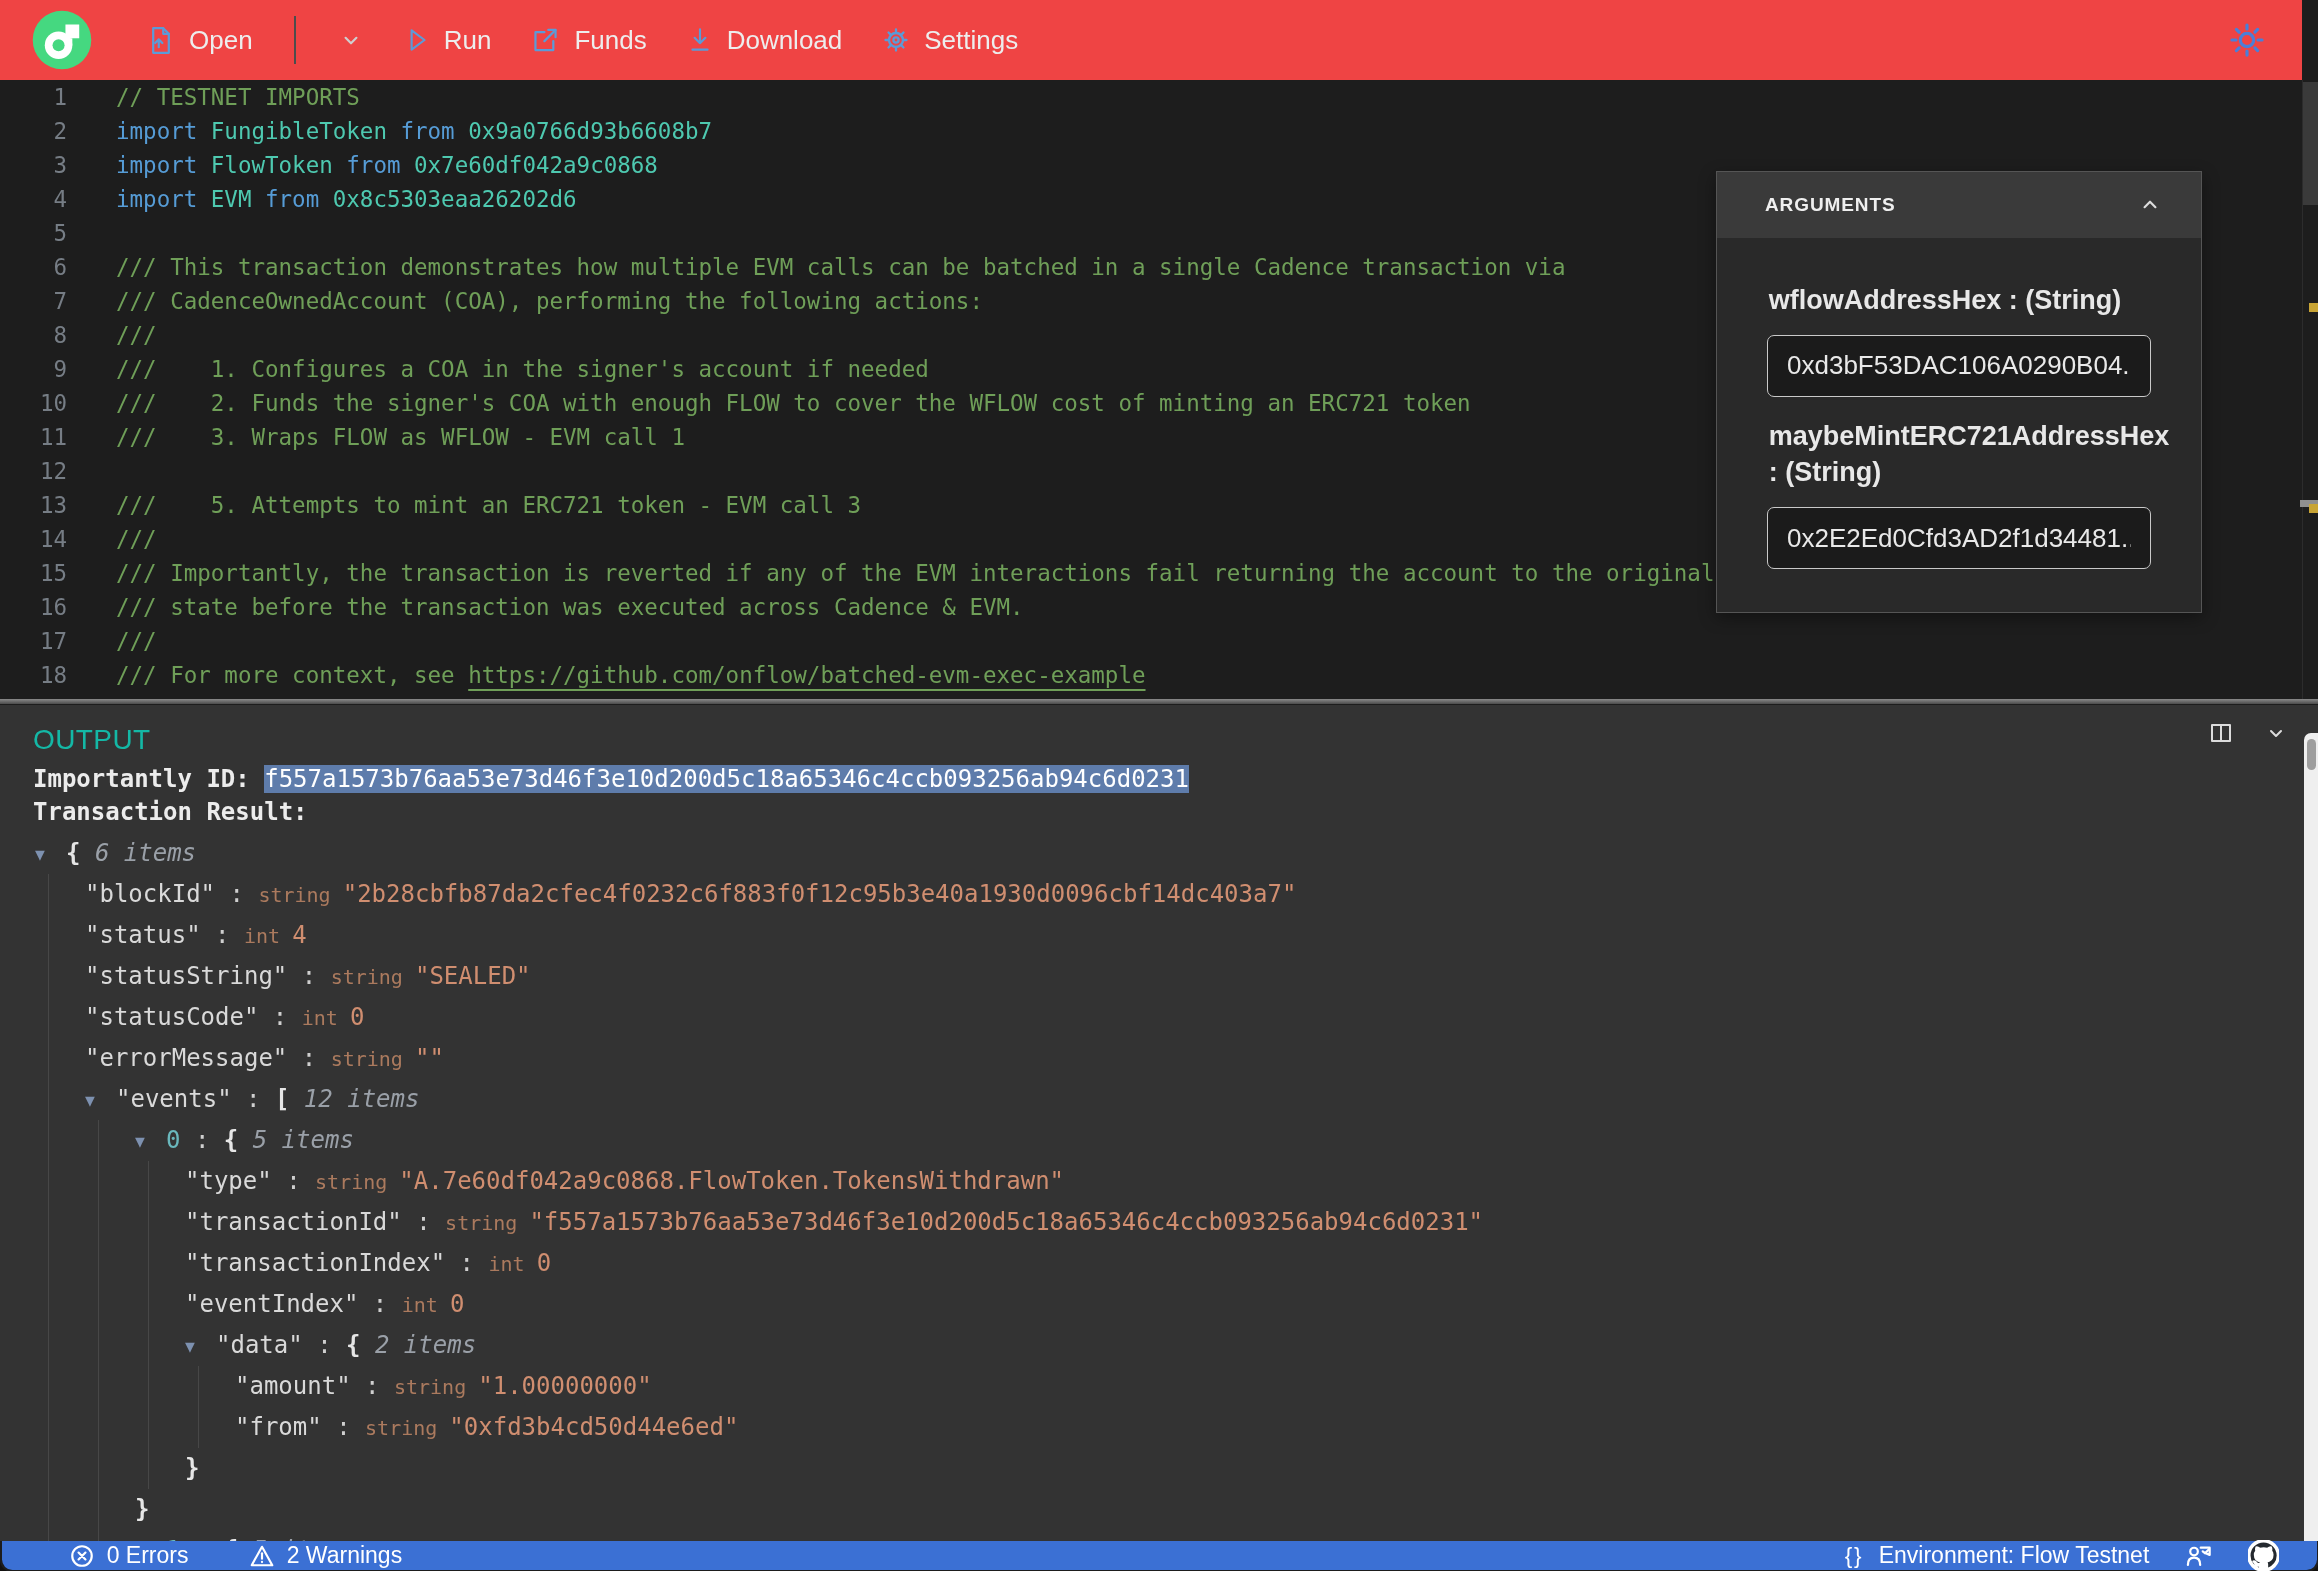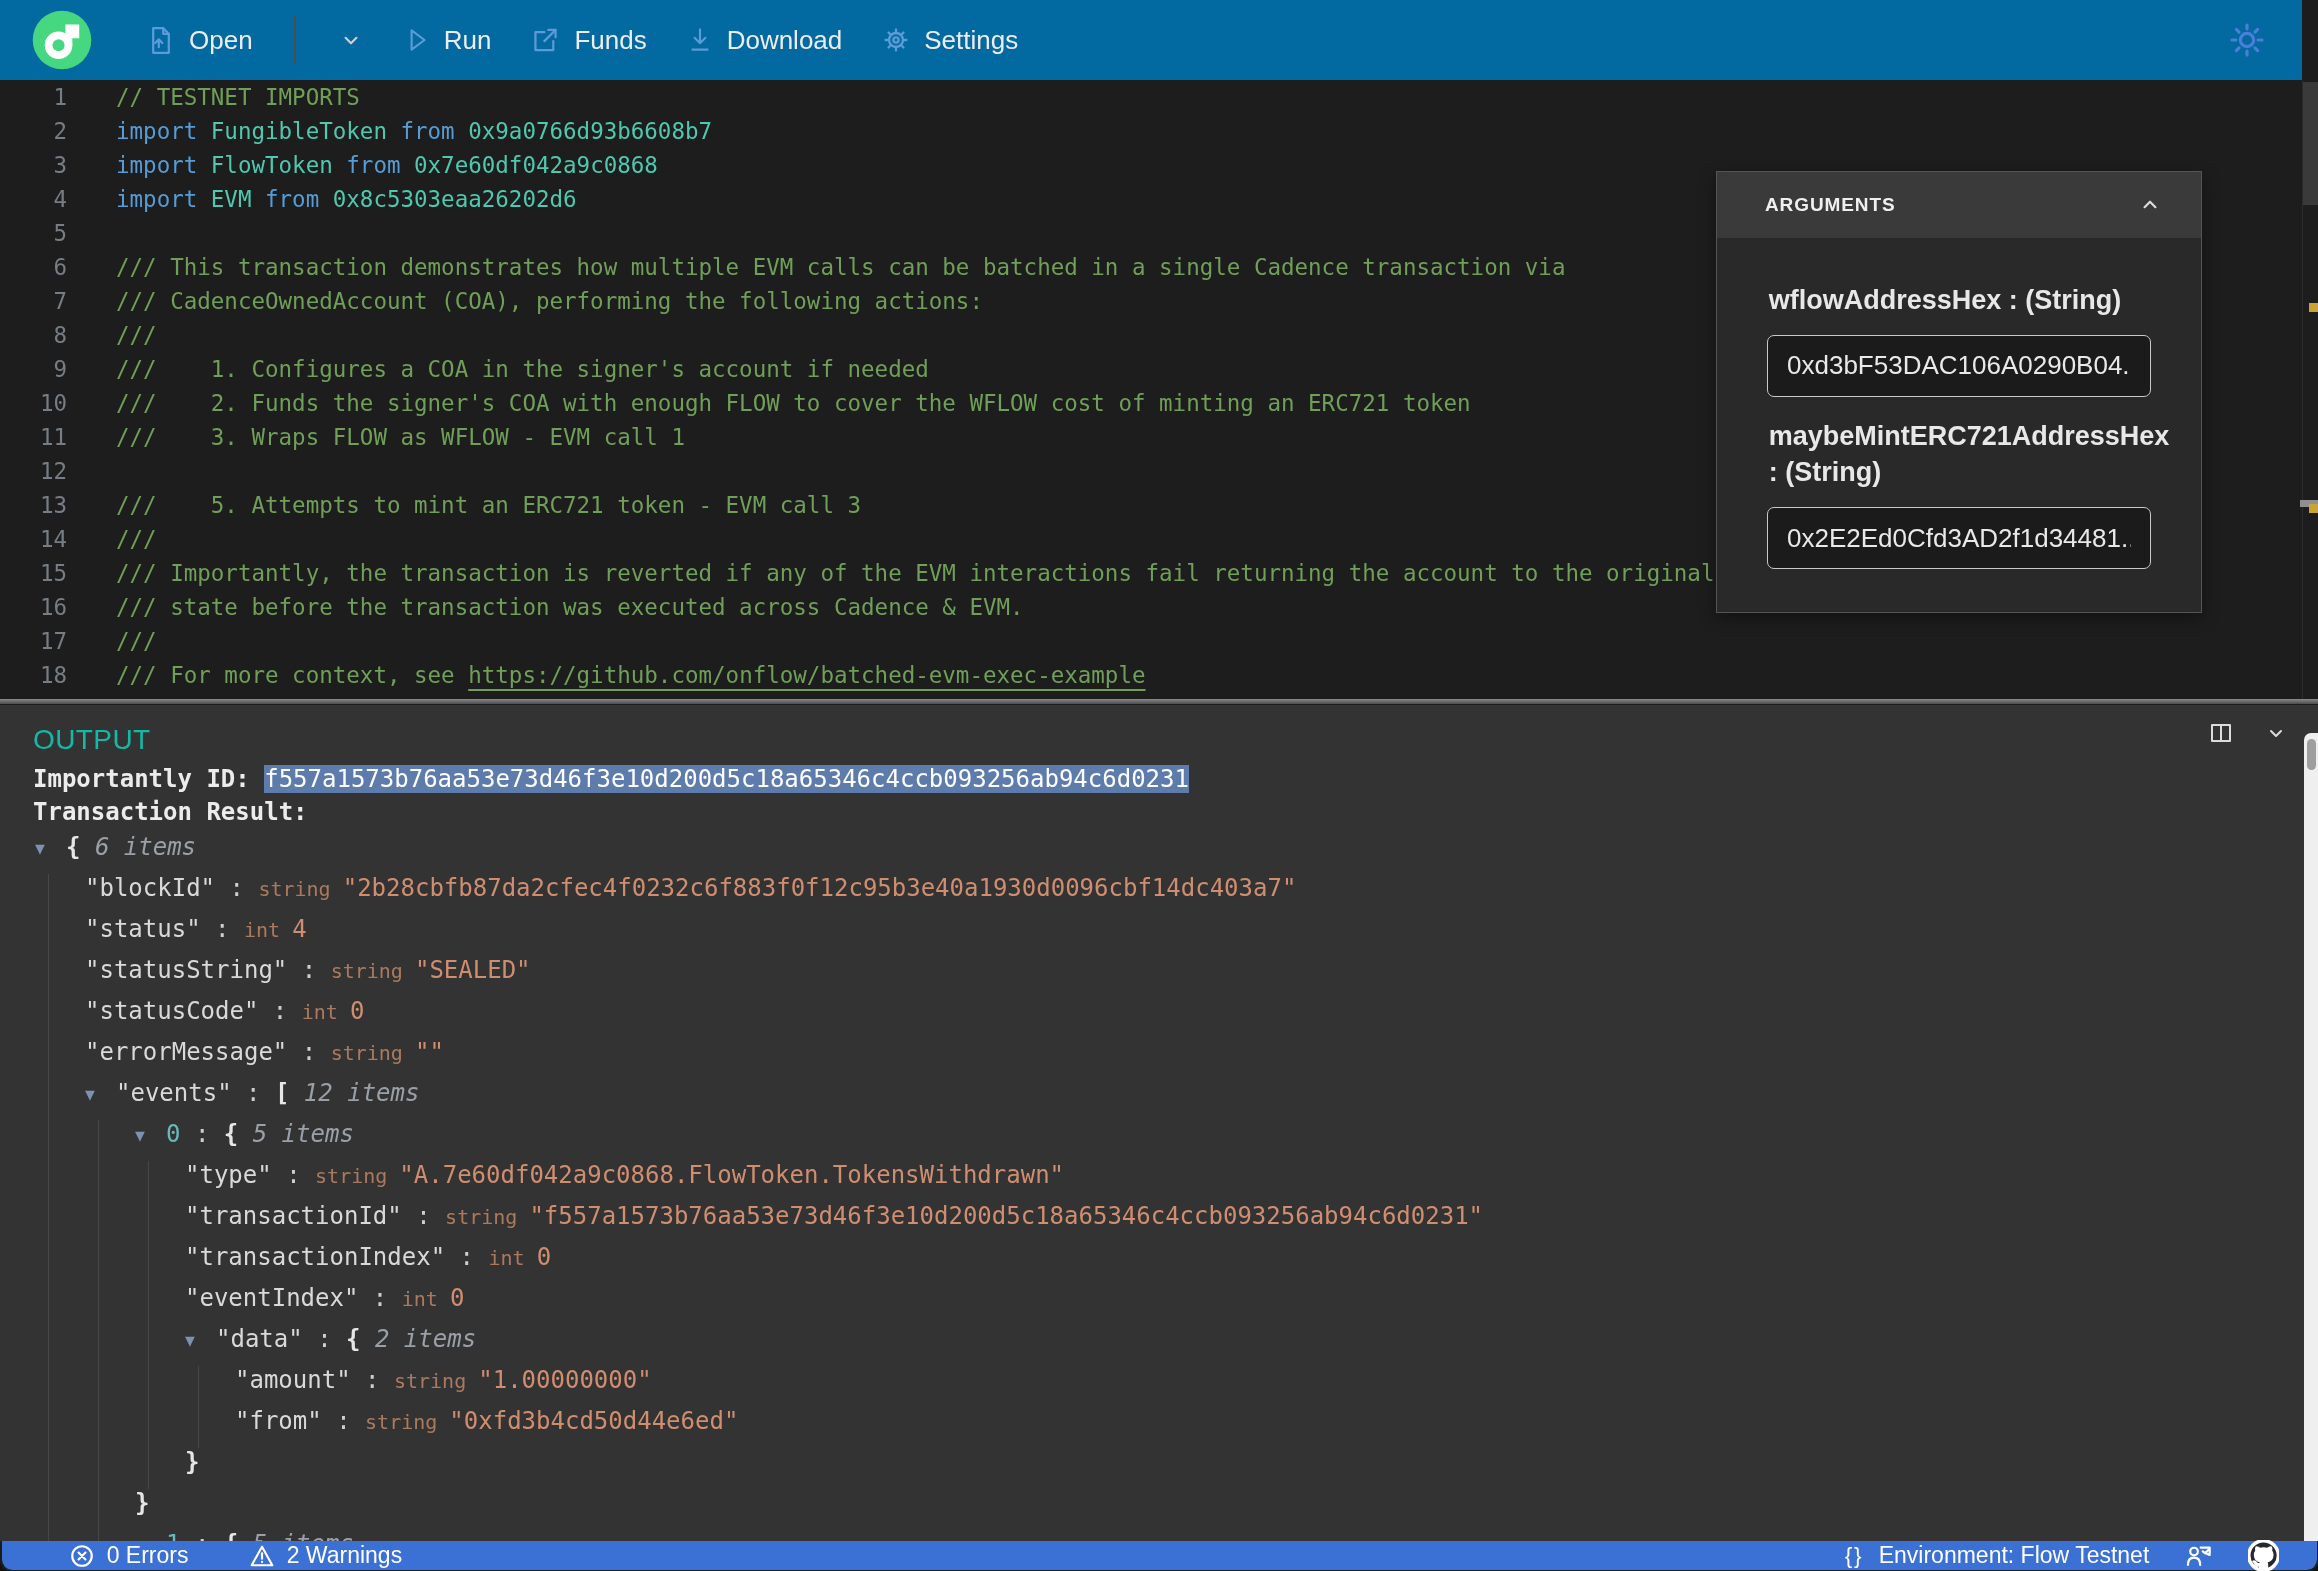--- a/index.html
+++ b/index.html
@@ -1,20 +1,20 @@
 <!DOCTYPE html>
 <html style="font-size:14px"><head>
 <meta charset="utf-8">
 <style>
   html,body{margin:0;padding:0;background:#121110;}
   .window{position:relative;width:2319px;height:1572px;background:#1d1d1d;overflow:hidden;
           font-family:"Liberation Sans",sans-serif;border-radius:0 0 12px 12px;}
 
   
-  .toolbar{position:absolute;top:0;left:0;right:17px;height:80px;background:#0369a1;display:flex;align-items:center;}
+  .toolbar{position:absolute;top:0;left:0;right:17px;height:80px;background:#ef4444;display:flex;align-items:center;}
   .logo{width:62px;height:62px;margin-left:31px;flex:0 0 auto;}
   .tb-items{display:flex;align-items:center;margin-left:54px;gap:40px;}
   .tb-btn{display:flex;align-items:center;gap:14px;color:#ededed;font-size:26px;cursor:pointer;}
   .tb-btn svg{stroke:#5b9bd8;}
   .tb-divider{width:1.7px;height:48px;background:#4d4d4d;margin:0 1.7px;}
   .chev{stroke:#cfcfcf;}
   .theme-toggle{position:absolute;right:36px;top:21px;}
   svg.ic{fill:none;stroke-width:2;stroke-linecap:round;stroke-linejoin:round;}
 
   
@@ -53,21 +53,21 @@
   .out-icons{position:absolute;top:15.6px;right:31px;display:flex;align-items:center;gap:31px;}
   .out-icons svg{stroke:#dcdcdc;}
   .out-scrollbar{position:absolute;right:0;top:28px;bottom:0;width:14.7px;background:#efefef;border-radius:7px 0 0 0;}
   .out-thumb{position:absolute;top:6px;left:2.6px;width:9.5px;height:31px;background:#9e9e9e;border-radius:5.2px;}
 
   .out-content{position:absolute;top:57px;left:0;right:17.3px;font-family:"DejaVu Sans Mono",monospace;font-size:24px;color:#d4d4d4;}
   .tx-row{line-height:35px;padding-left:33px;white-space:pre;}
   .tx-label{font-weight:bold;color:#ececec;}
   .tx-sel{background:#5e7cab;color:#ffffff;}
   .tree{margin-top:5.2px;}
-  .tree-row{position:relative;height:41px;line-height:28px;white-space:pre;}
+  .tree-row{position:relative;height:41px;line-height:41px;white-space:pre;}
   .guide{position:absolute;top:0;bottom:0;width:0.9px;background:#474747;}
   .marker{display:inline-block;width:31px;color:#7d91b0;font-size:16.4px;vertical-align:1.7px;cursor:pointer;}
   .seg-key{color:#d9d9d9;}
   .seg-pn{color:#cfcfcf;}
   .seg-ty{color:#ab7a5e;font-size:20px;}
   .seg-st{color:#d08e70;}
   .seg-ix{color:#6ab8bd;}
   .seg-br{color:#e6e6e6;font-weight:600;}
   .seg-it{color:#9aa0a8;font-style:italic;}
 

